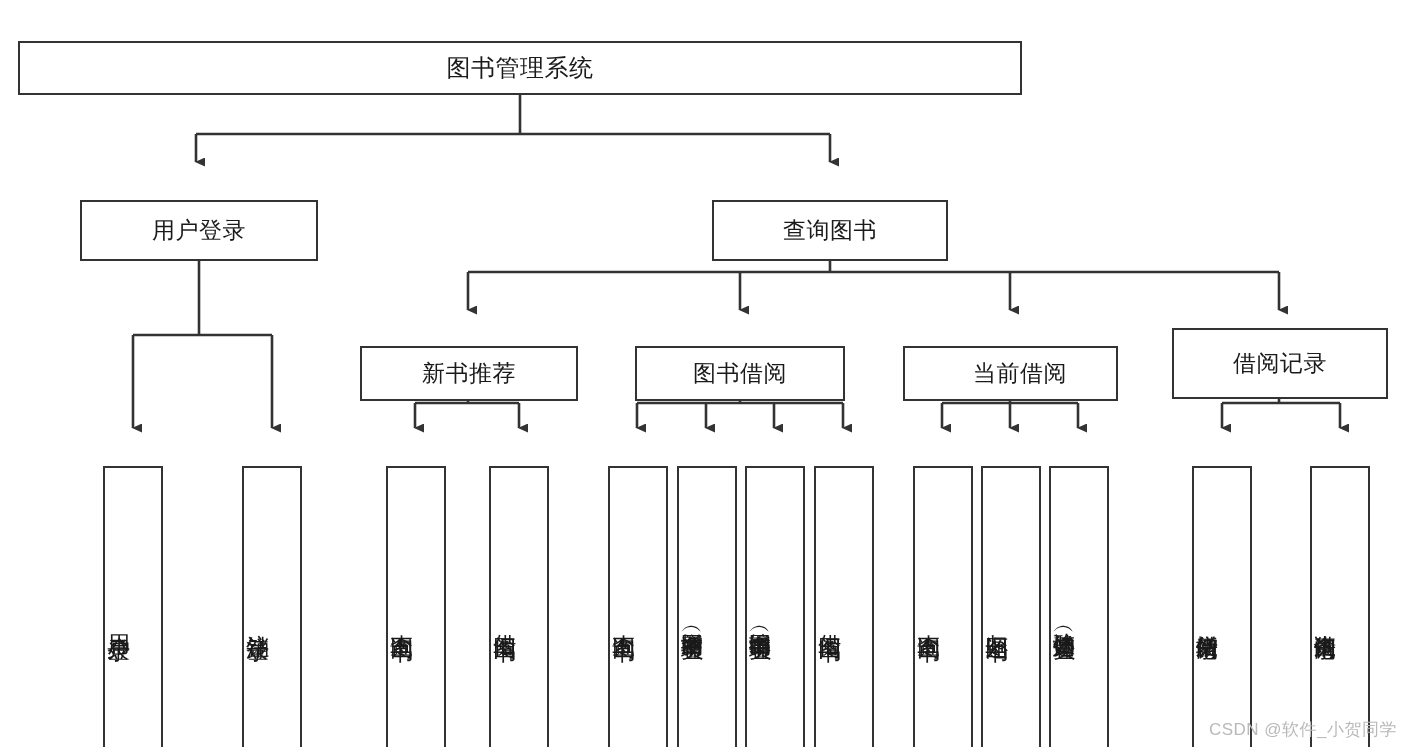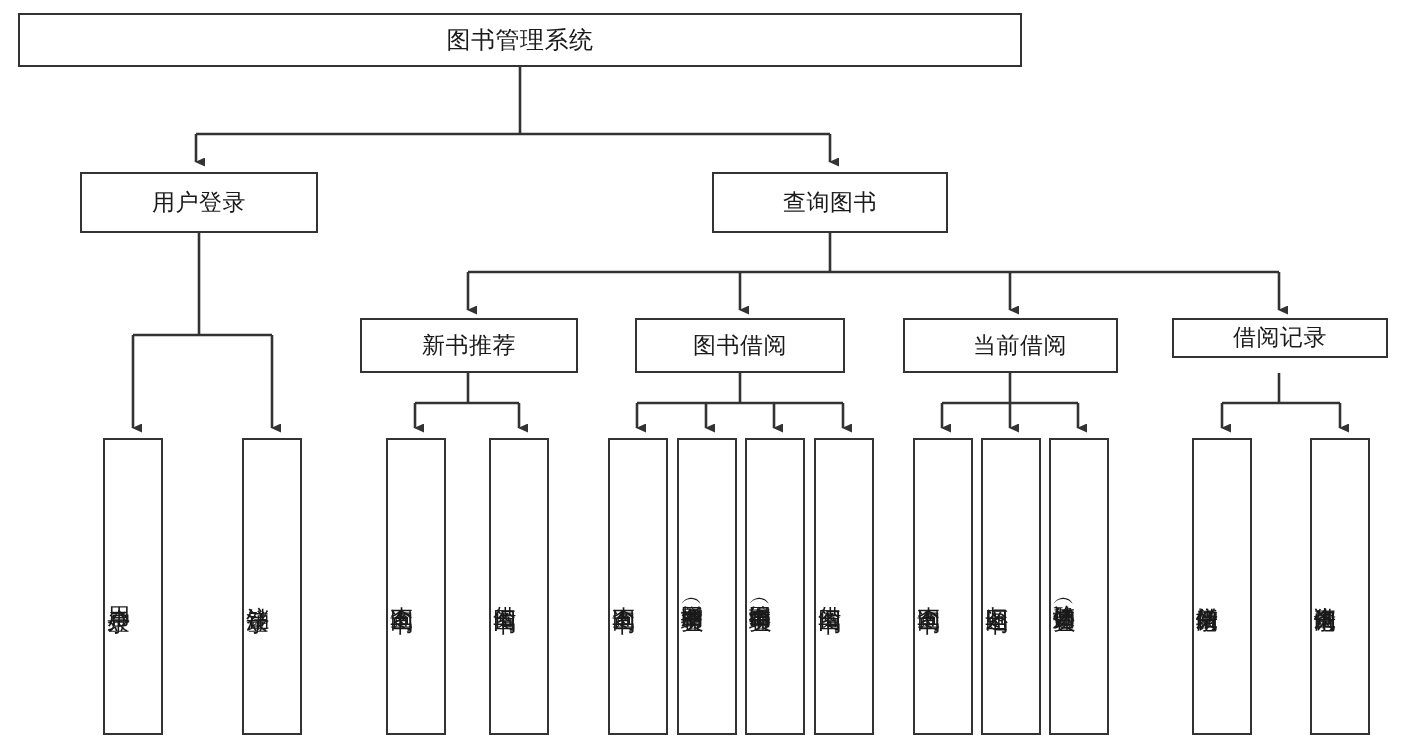--- a/index.html
+++ b/index.html
@@ -26,20 +26,21 @@
   }
   .node {
     position: absolute;
     box-sizing: border-box;
     background: #ffffff;
     border: 2px solid #333333;
     display: flex;
     align-items: center;
     justify-content: center;
     z-index: 2;
+    margin-top: 28px;
   }
   .node-label {
     color: #1a1a1a;
     text-align: center;
     letter-spacing: 0.5px;
     white-space: nowrap;
     user-select: none;
   }
   
   .node.horizontal .node-label {
@@ -152,21 +153,21 @@
   </div>
 
   <div class="node horizontal" style="left:635px; top:318px; width:210px; height:55px;">
     <span class="node-label">图书借阅</span>
   </div>
 
   <div class="node horizontal" style="left:903px; top:318px; width:215px; height:55px;padding-left:19px;">
     <span class="node-label">当前借阅</span>
   </div>
 
-  <div class="node horizontal" style="left:1172px; top:318px; width:216px; height:40px;">
+  <div class="node horizontal" style="left:1172px; top:300px; width:216px; height:71px;">
     <span class="node-label">借阅记录</span>
   </div>
 
   <div class="node vertical" style="left:103px; top:438px; width:60px; height:297px;">
     <span class="node-label">用户登录</span>
   </div>
 
   <div class="node vertical" style="left:242px; top:438px; width:60px; height:297px;">
     <span class="node-label">注销登录</span>
   </div>
@@ -208,14 +209,15 @@
   </div>
 
   <div class="node vertical tall-text" style="left:1192px; top:438px; width:60px; height:297px;">
     <span class="node-label">新增借阅记录</span>
   </div>
 
   <div class="node vertical tall-text" style="left:1310px; top:438px; width:60px; height:297px;">
     <span class="node-label">查询借阅记录</span>
   </div>
 
+  <div id="watermark">CSDN @软件_小贺同学</div>
 
 </div>
 
 </body></html>

